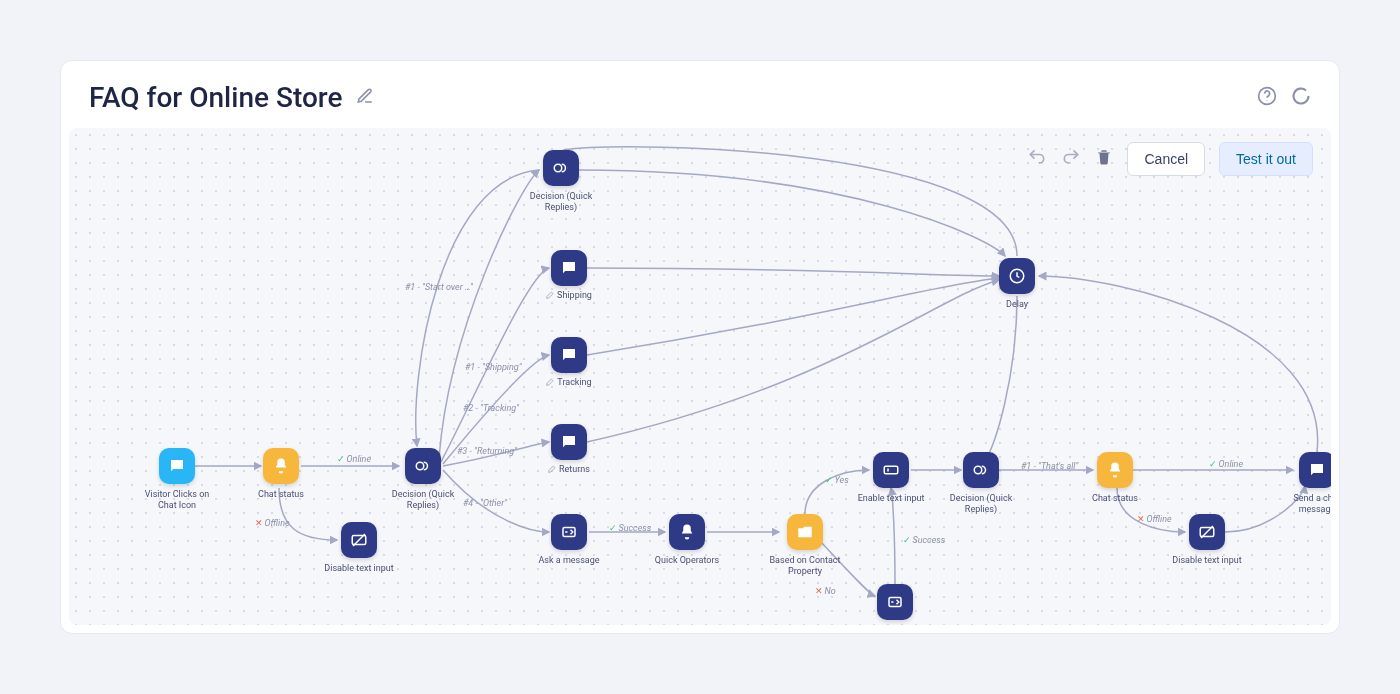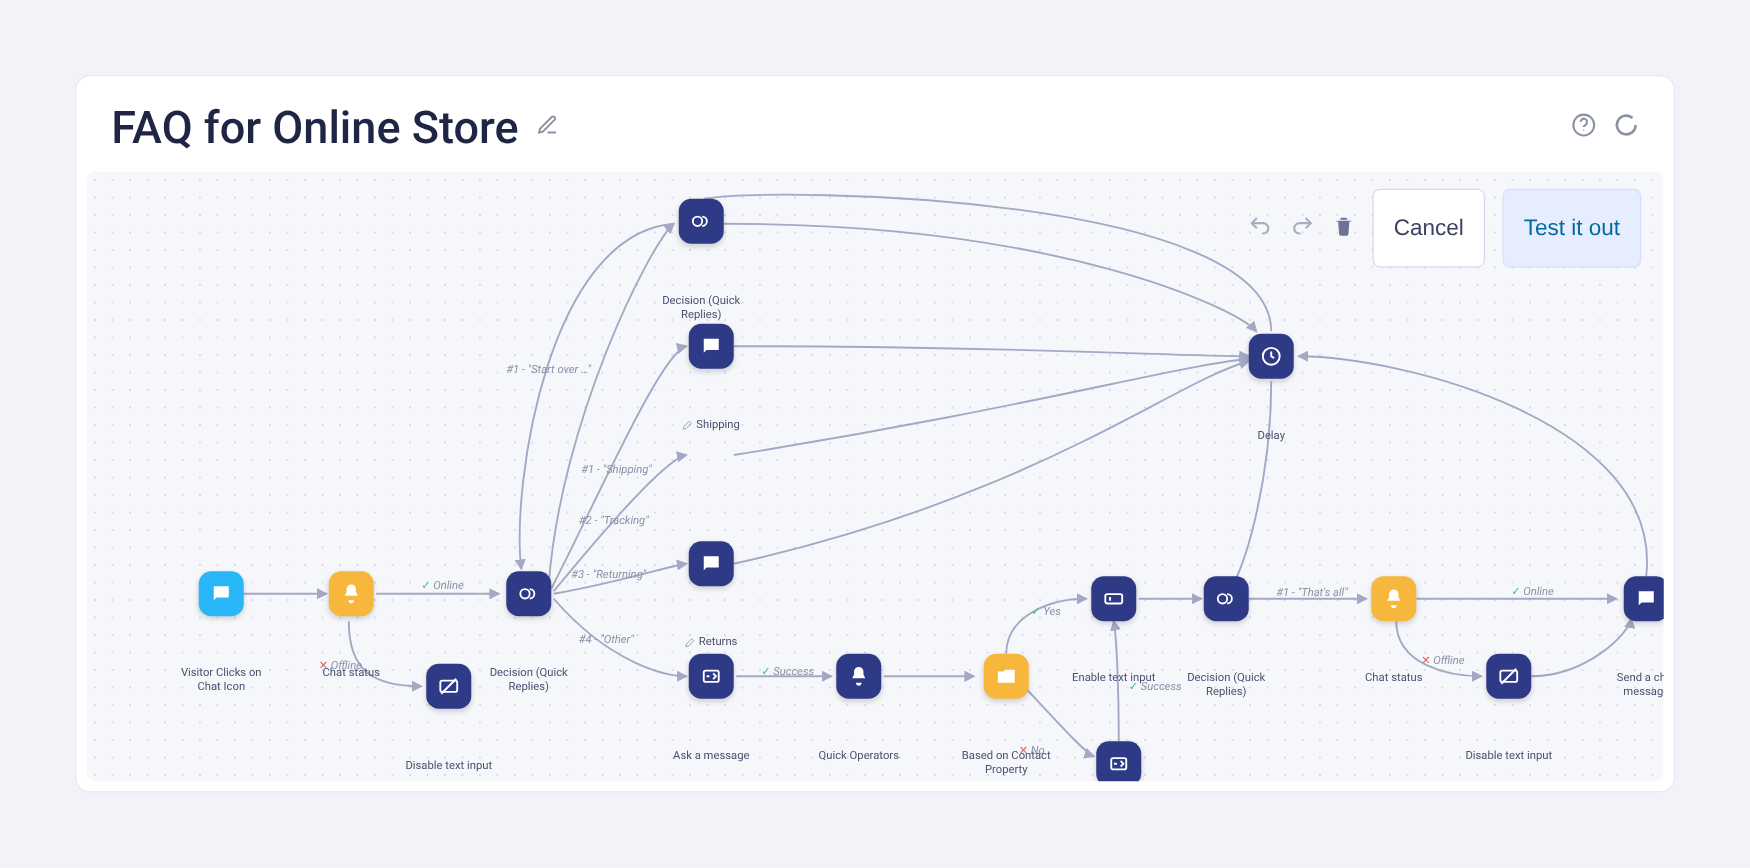--- a/index.html
+++ b/index.html
@@ -26,21 +26,21 @@
     align-items: center;
     padding: 20px 28px 14px 28px;
     justify-content: space-between;
   }
   .header-left {
     display: flex;
     align-items: center;
     gap: 14px;
   }
   .title {
-    font-size: 36px;
+    font-size: 28px;
     font-weight: 500;
     color: #1f2545;
   }
   .pencil-icon {
     color: #8a90a6;
     cursor: pointer;
   }
   .header-right {
     display: flex;
     align-items: center;
@@ -68,22 +68,22 @@
     align-items: center;
     gap: 14px;
     z-index: 50;
   }
   .toolbar .tbicon {
     color: #a9adc0;
     cursor: pointer;
   }
   .toolbar .tbicon.en { color: #6e748f; }
   .btn {
-    font-size: 18px;
-    padding: 20px 16px;
+    font-size: 14px;
+    padding: 8px 16px;
     border-radius: 6px;
     border: 1px solid #d7dbe8;
     background: #fff;
     color: #3b4162;
     cursor: pointer;
   }
   .btn.primary {
     background: #e5edff;
     border-color: #d3dfff;
     color: #0369a1;
@@ -91,21 +91,20 @@
   }
   
   .node {
     position: absolute;
     display: flex;
     flex-direction: column;
     align-items: center;
     width: 84px;
     text-align: center;
     z-index: 10;
-    gap: 36px;
   }
   .node .box {
     width: 36px;
     height: 36px;
     border-radius: 10px;
     background: #2f3a87;
     color: #fff;
     display: flex;
     align-items: center;
     justify-content: center;
@@ -349,20 +348,33 @@
           </svg>
         </div>
       <div class="editpill">
           <svg viewBox="0 0 24 24" fill="none" stroke="currentColor" stroke-width="2">
             <path d="M16 3l5 5L8 21l-6 1 1-6L16 3z"></path>
           </svg>
           <span>Shipping</span>
         </div>
     </div>
 
+    <div class="node" style="left:458px;top:209px">
+      <div class="box">
+          <svg viewBox="0 0 24 24" fill="currentColor">
+            <path d="M4 4h16v12H7l-3 3V4z"></path>
+          </svg>
+        </div>
+      <div class="editpill">
+          <svg viewBox="0 0 24 24" fill="none" stroke="currentColor" stroke-width="2">
+            <path d="M16 3l5 5L8 21l-6 1 1-6L16 3z"></path>
+          </svg>
+          <span>Tracking</span>
+        </div>
+    </div>
 
     <div class="node" style="left:458px;top:296px">
       <div class="box">
           <svg viewBox="0 0 24 24" fill="currentColor">
             <path d="M4 4h16v12H7l-3 3V4z"></path>
           </svg>
         </div>
       <div class="editpill">
           <svg viewBox="0 0 24 24" fill="none" stroke="currentColor" stroke-width="2">
             <path d="M16 3l5 5L8 21l-6 1 1-6L16 3z"></path>

